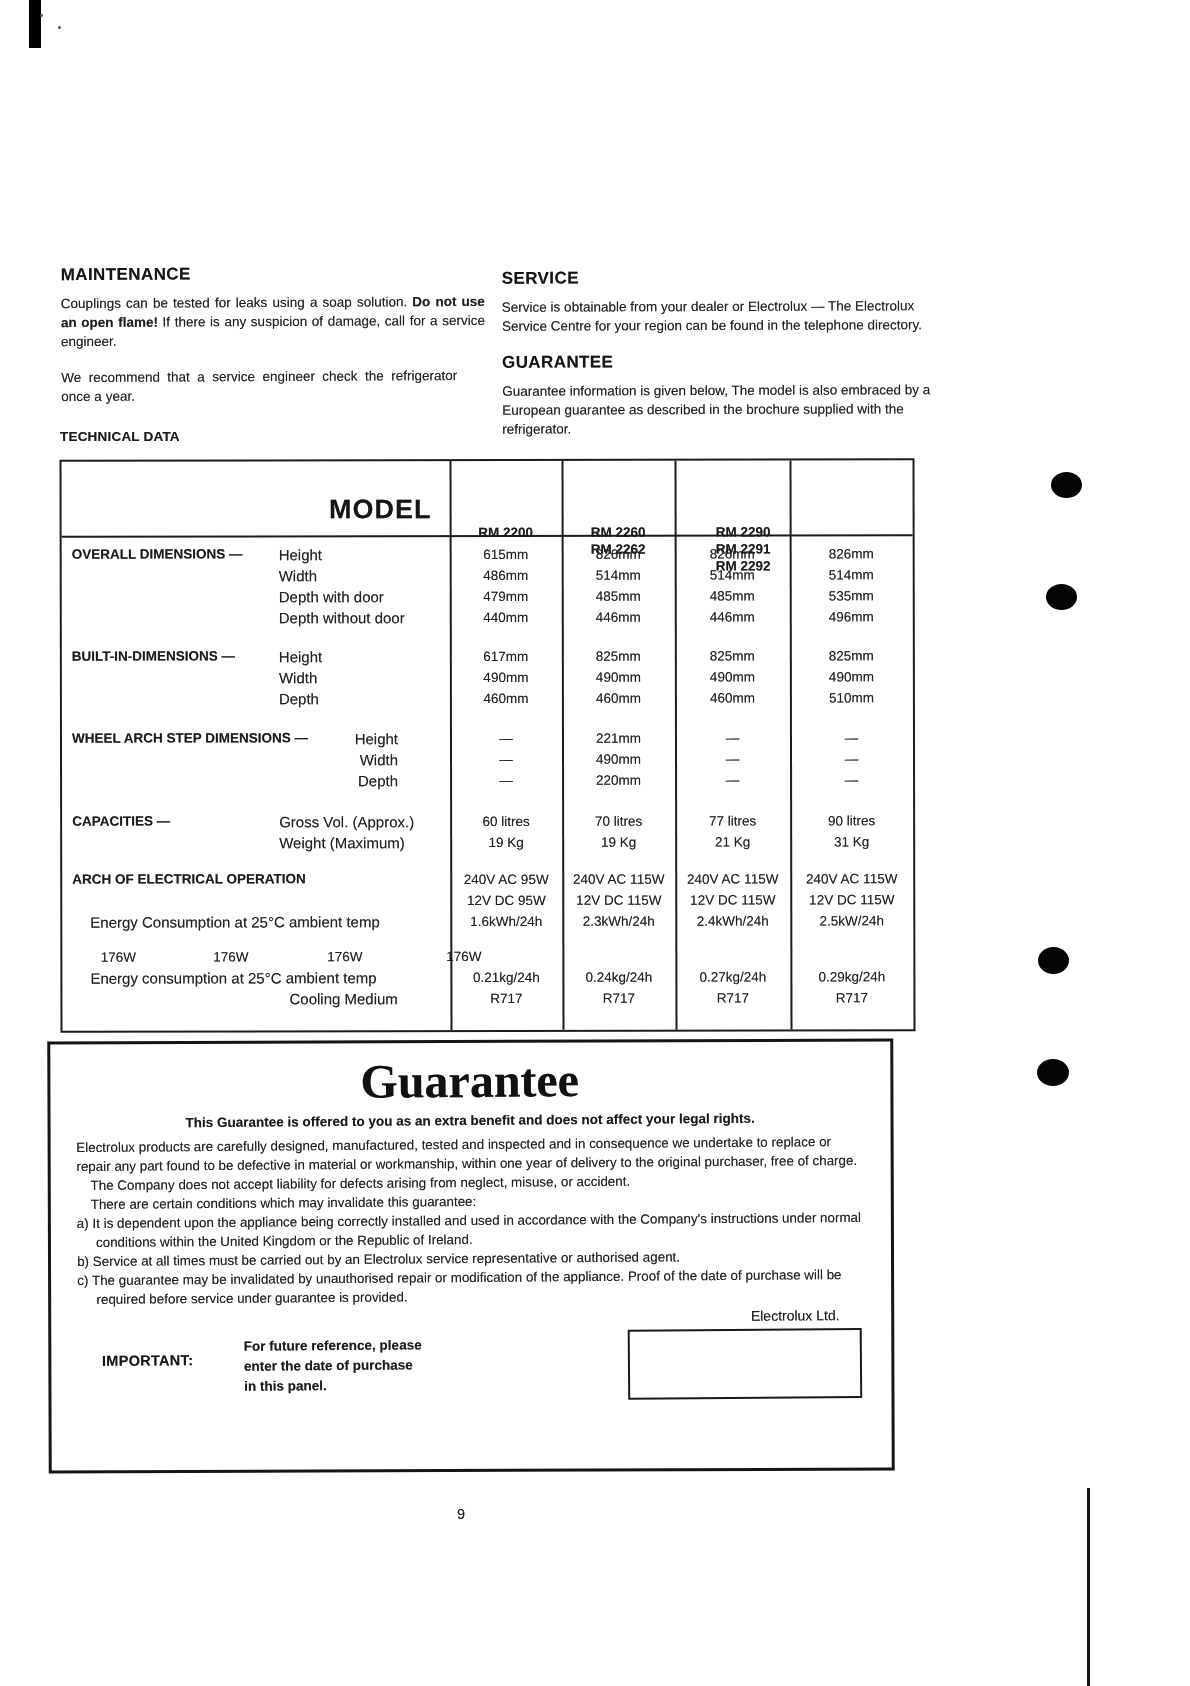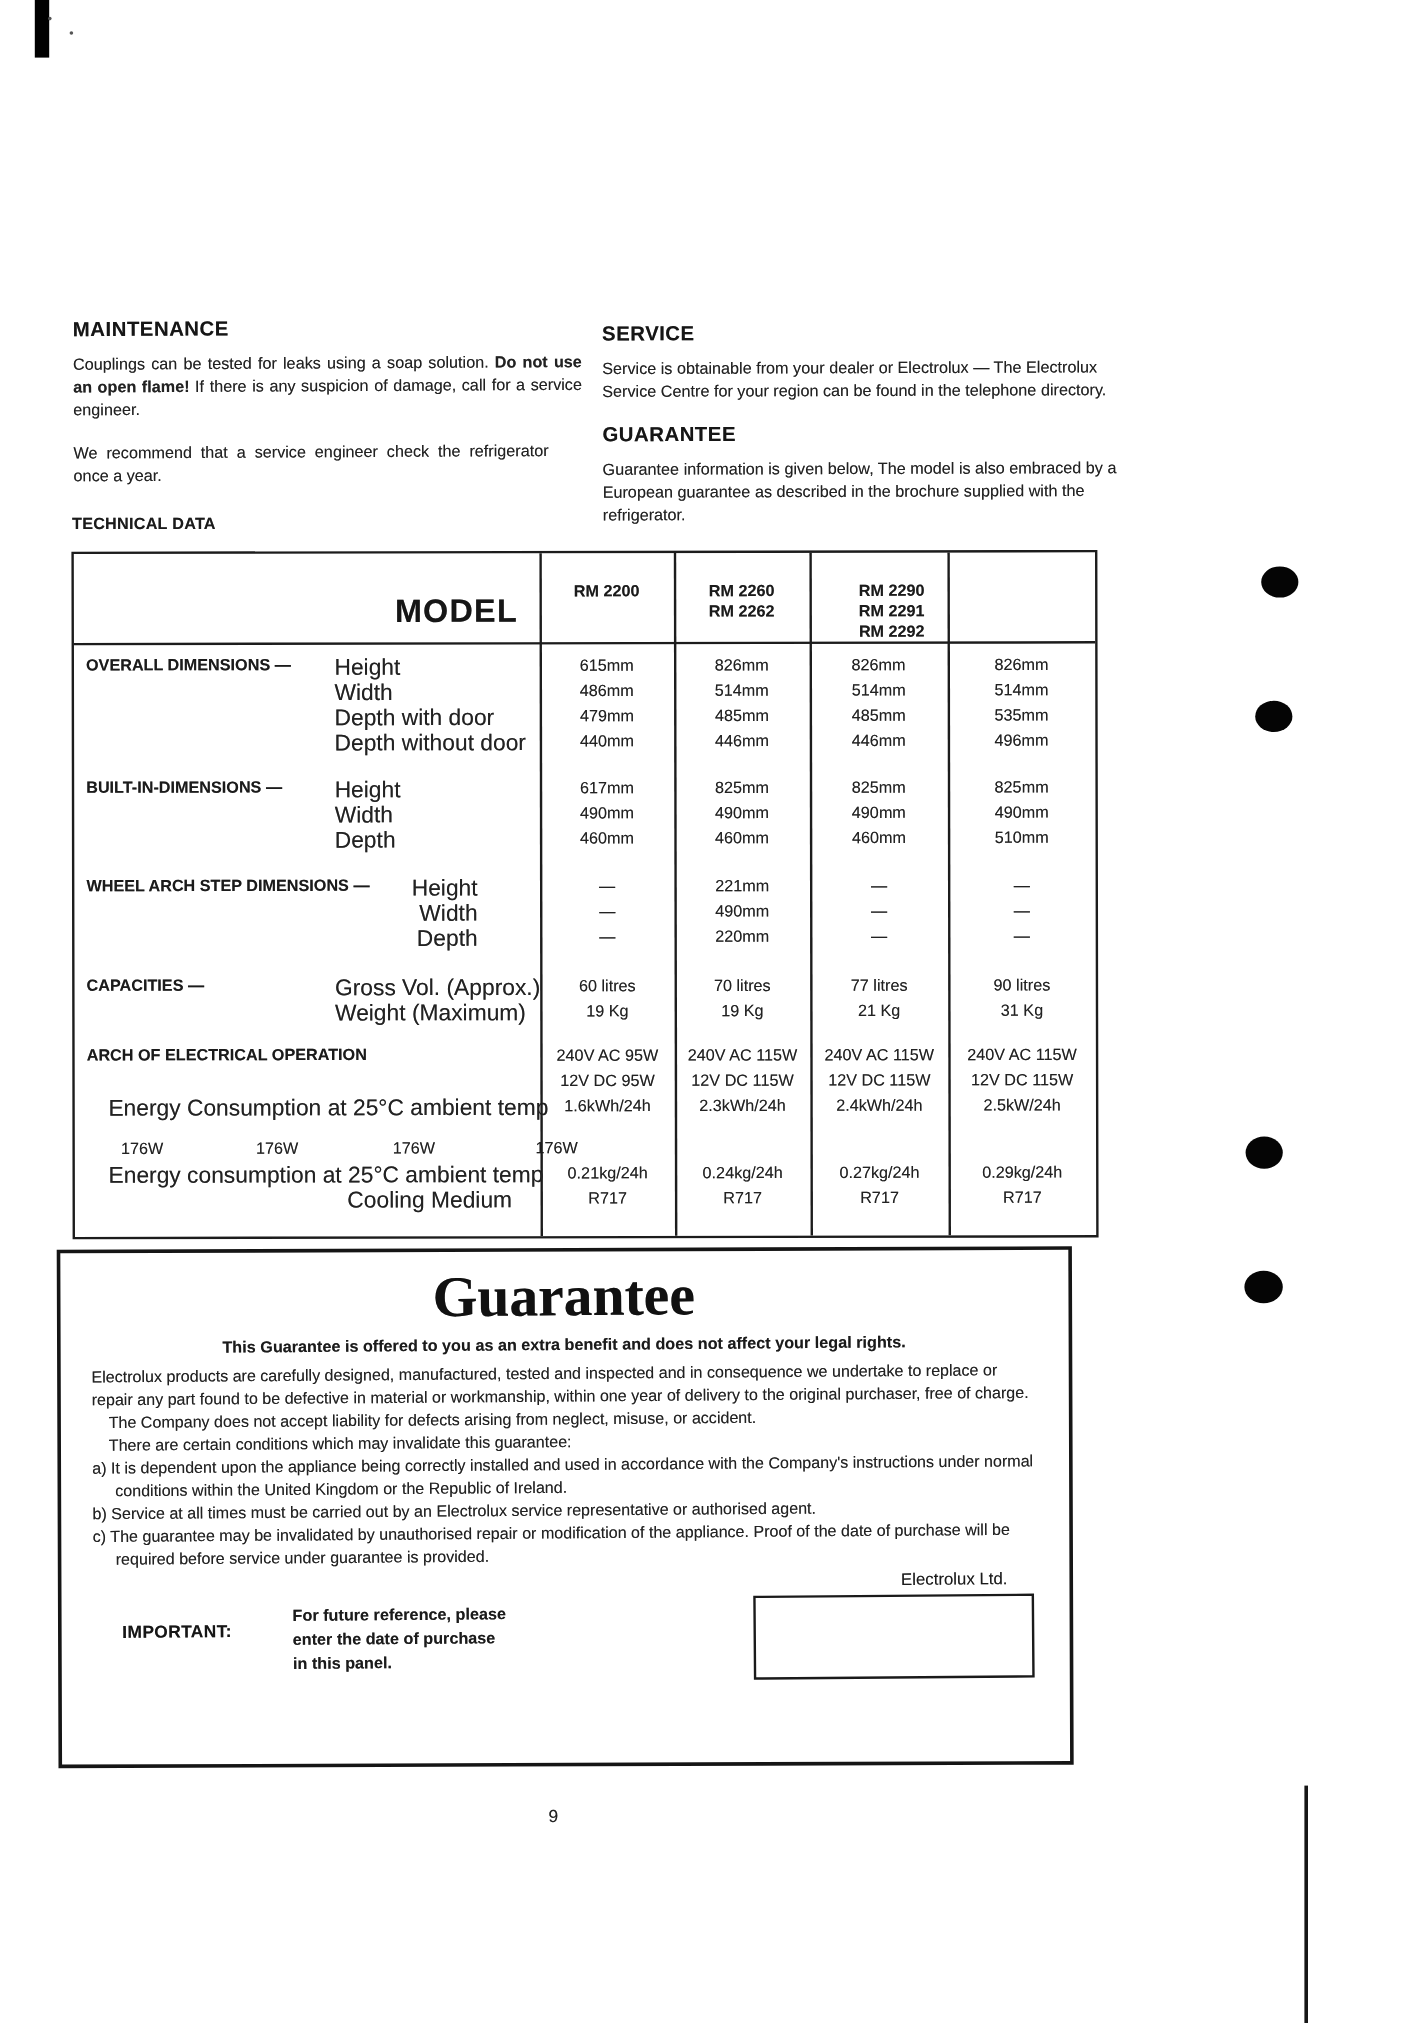--- a/index.html
+++ b/index.html
@@ -32,26 +32,26 @@
   .tech-label{position:absolute;left:60px;top:429px;font-size:13.5px;font-weight:700;color:#1b1b1b;letter-spacing:.2px;}
 
   
   .ttable{position:absolute;left:60px;top:459px;width:851px;height:569px;border:2px solid #1c1c1c;background:#fff;transform:rotate(-0.1deg);}
   .vline{position:absolute;top:0;bottom:0;width:2px;background:#1c1c1c;}
   .vl0{left:388px}.vl1{left:500px}.vl2{left:613px}.vl3{left:728px}
   .thead{display:flex;height:74px;border-bottom:2px solid #1c1c1c;}
   .mcell{width:388px;box-sizing:border-box;display:flex;align-items:flex-end;justify-content:flex-end;
          padding:16px 18px 10px 0;font-size:27px;font-weight:700;letter-spacing:1px;color:#161616;}
   .theads{display:flex;}
-  .thcol{padding-top:23px;font-weight:700;font-size:13.5px;line-height:17px;text-align:center;color:#1b1b1b;}
+  .thcol{padding-top:23px;font-weight:700;font-size:13.5px;line-height:17px;text-align:center;color:#1b1b1b;margin-top:40px;}
   .thcol.c0{width:112px}.thcol.c1{width:113px}.thcol.c2{width:115px}.thcol.c3{width:137px}
   .trow{display:flex;height:21px;}
   .lc{width:388px;position:relative;}
   .glab{position:absolute;left:10px;top:2px;font-weight:700;font-size:13.5px;white-space:nowrap;color:#1b1b1b;}
-  .sub{position:absolute;top:2px;font-size:19px;white-space:nowrap;color:#222;}
+  .sub{position:absolute;top:2px;font-size:15px;white-space:nowrap;color:#222;}
   .sub-right{right:52px;}
   .vc{font-size:13.5px;color:#222;display:flex;align-items:center;justify-content:center;}
   .v0{width:112px}.v1{width:113px}.v2{width:115px}.v3{width:123px}
 
   
   .gbox{position:absolute;left:48px;top:1040px;width:840px;height:426px;border:3px solid #151515;background:#fff;transform:rotate(-0.2deg);}
   .gbox-inner{transform:rotate(-0.25deg);padding:12px 24px 0 24px;}
   .gtitle{text-align:center;font-family:"Liberation Serif","DejaVu Serif",serif;font-size:48px;font-weight:700;line-height:52px;color:#111;}
   .gsub{text-align:center;font-weight:700;font-size:13.5px;margin-top:6px;color:#1b1b1b;}
   .gbody{margin-top:7px;padding:0 2px;}

